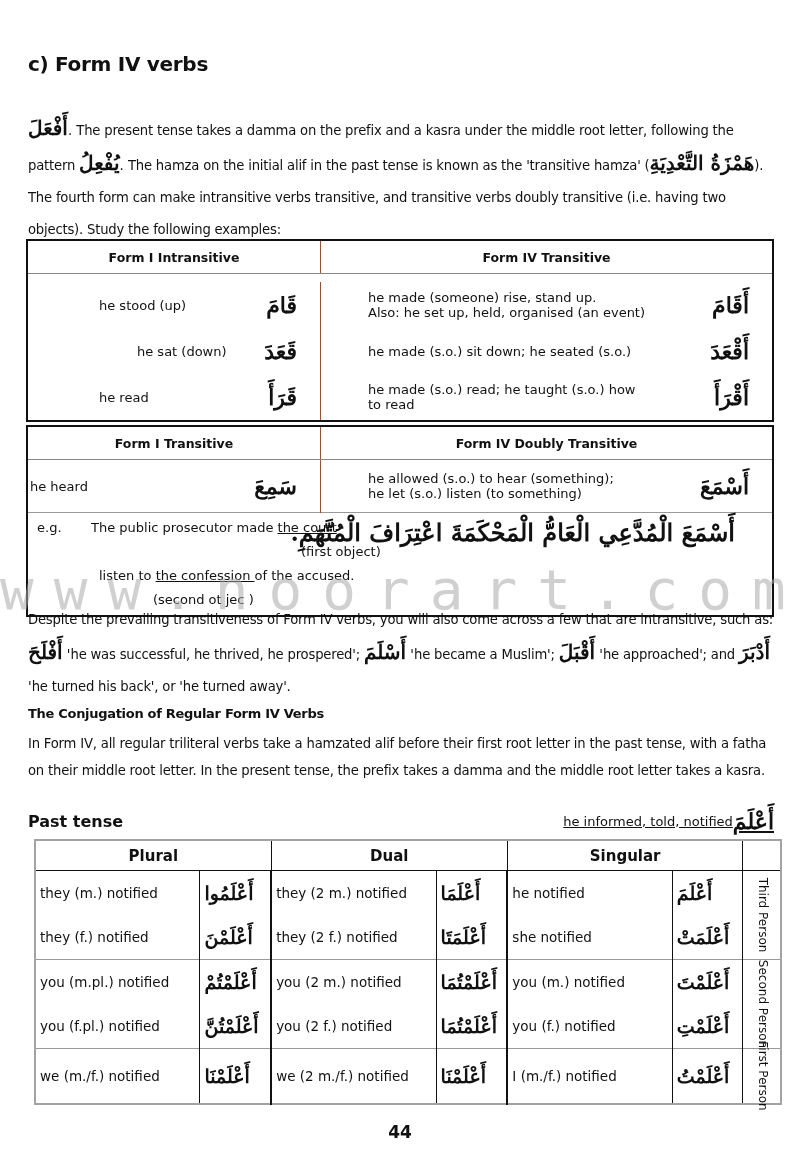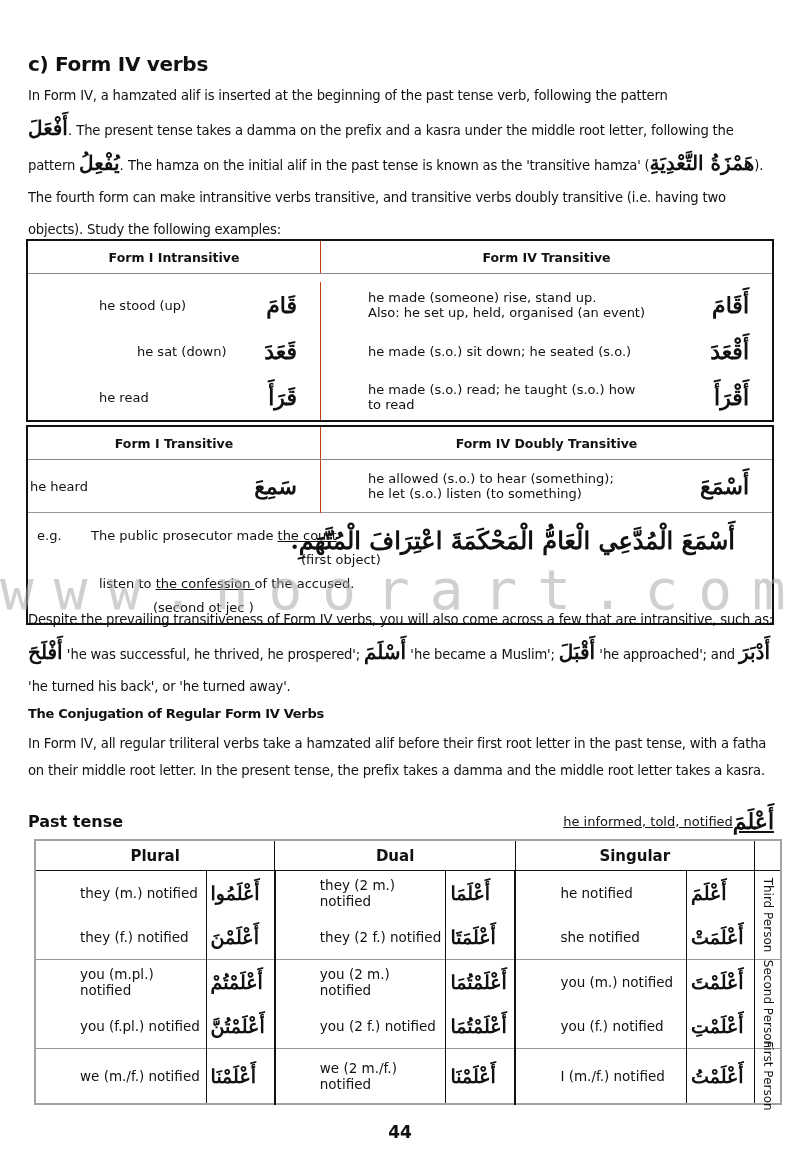--- a/index.html
+++ b/index.html
@@ -15,47 +15,47 @@
   table { border-collapse: collapse; }
   .tbl { position: absolute; left: 26px; width: 748px; border: 2px solid #111; font-size: 13px; }
   .tbl th { font-size: 12.5px; font-weight: bold; height: 30px; border-bottom: 1px solid #888; text-align: center; }
   .tbl td { vertical-align: middle; }
   .tbl .divider { border-left: 1px solid #c2410c; }
   .tbl .ar { font-size: 22px; text-align: right; padding-right: 22px; }
   #tbl1 { top: 239px; }
   #tbl1 .row td { height: 42px; }
   #tbl2 { top: 425px; }
   .eg-row td { border-top: 1px solid #999; }
-  .eg { position: relative; height: 100px; margin-top: 8px; }
+  .eg { position: relative; height: 100px; }
   .u { text-decoration: underline; }
   #para2 { top: 604px; }
   .subhead { position: absolute; left: 28px; top: 706px; font-size: 13px; font-weight: bold; letter-spacing: -0.3px; }
   #para3 { top: 730px; line-height: 27px; }
   .pt-label { position: absolute; left: 28px; top: 812px; font-size: 16px; font-weight: bold; }
   .pt-gloss { position: absolute; right: 26px; top: 808px; font-size: 13px; display: flex; align-items: center; gap: 0; text-decoration: underline; }
   .pt-gloss .ar { font-size: 22px; }
   #conj { position: absolute; left: 34px; top: 839px; width: 748px; border: 2px solid #a3a3a3; font-size: 13.5px; }
   #conj th { font-size: 15px; font-weight: bold; height: 27px; border: 1px solid #111; border-bottom: 1px solid #111; text-align: center; }
   #conj td { height: 44px; padding: 0 4px; }
-  #conj .en { width: 160px; padding-left: 44px; }
+  #conj .en { width: 160px; }
   #conj .arc { width: 62px; text-align: left; font-size: 19px; padding-right: 4px; border-right: 2px solid #111; }
   #conj .arc-in { border-right: 1px solid #111; }
   #conj .grp-top td { border-top: 1px solid #999; }
   #conj .person { width: 36px; border-left: 1px solid #111; position: relative; padding: 0; }
   .vert { position: absolute; left: 50%; top: 50%; transform: translate(-50%,-50%) rotate(90deg); font-size: 12px; line-height: 13px; text-align: center; white-space: nowrap; font-weight: 500; }
   .watermark { position: absolute; left: 0; top: 557px; width: 800px; font-family: "DejaVu Sans Mono", monospace; font-size: 56px; letter-spacing: 20px; color: rgba(170,170,170,0.55); pointer-events: none; white-space: nowrap; }
   .pageno { position: absolute; left: 0; width: 800px; top: 1122px; text-align: center; font-size: 17px; font-weight: bold; }
 </style>
 </head>
 <body>
 
 <div class="page-title">c) Form IV verbs</div>
 
 <div class="para" id="intro">
-  <span>In Form IV, a hamzated alif is inserted at the beginning of the past tense verb, following the pattern</span><br>
+  <br>
   <span class="ar">أَفْعَلَ</span><span>. The present tense takes a damma on the prefix and a kasra under the middle root letter, following the pattern</span>
   <span class="ar">يُفْعِلُ</span><span>. The hamza on the initial alif in the past tense is known as the 'transitive hamza' (</span><span class="ar">هَمْزَةُ التَّعْدِيَةِ</span><span>). The fourth form can make intransitive verbs transitive, and transitive verbs doubly transitive (i.e. having two objects). Study the following examples:</span>
 </div>
 
 <table class="tbl" id="tbl1">
   <tbody>
       <tr>
     <th style="width:290px">Form I Intransitive</th>
     <th class="divider">Form IV Transitive</th>
   </tr>

